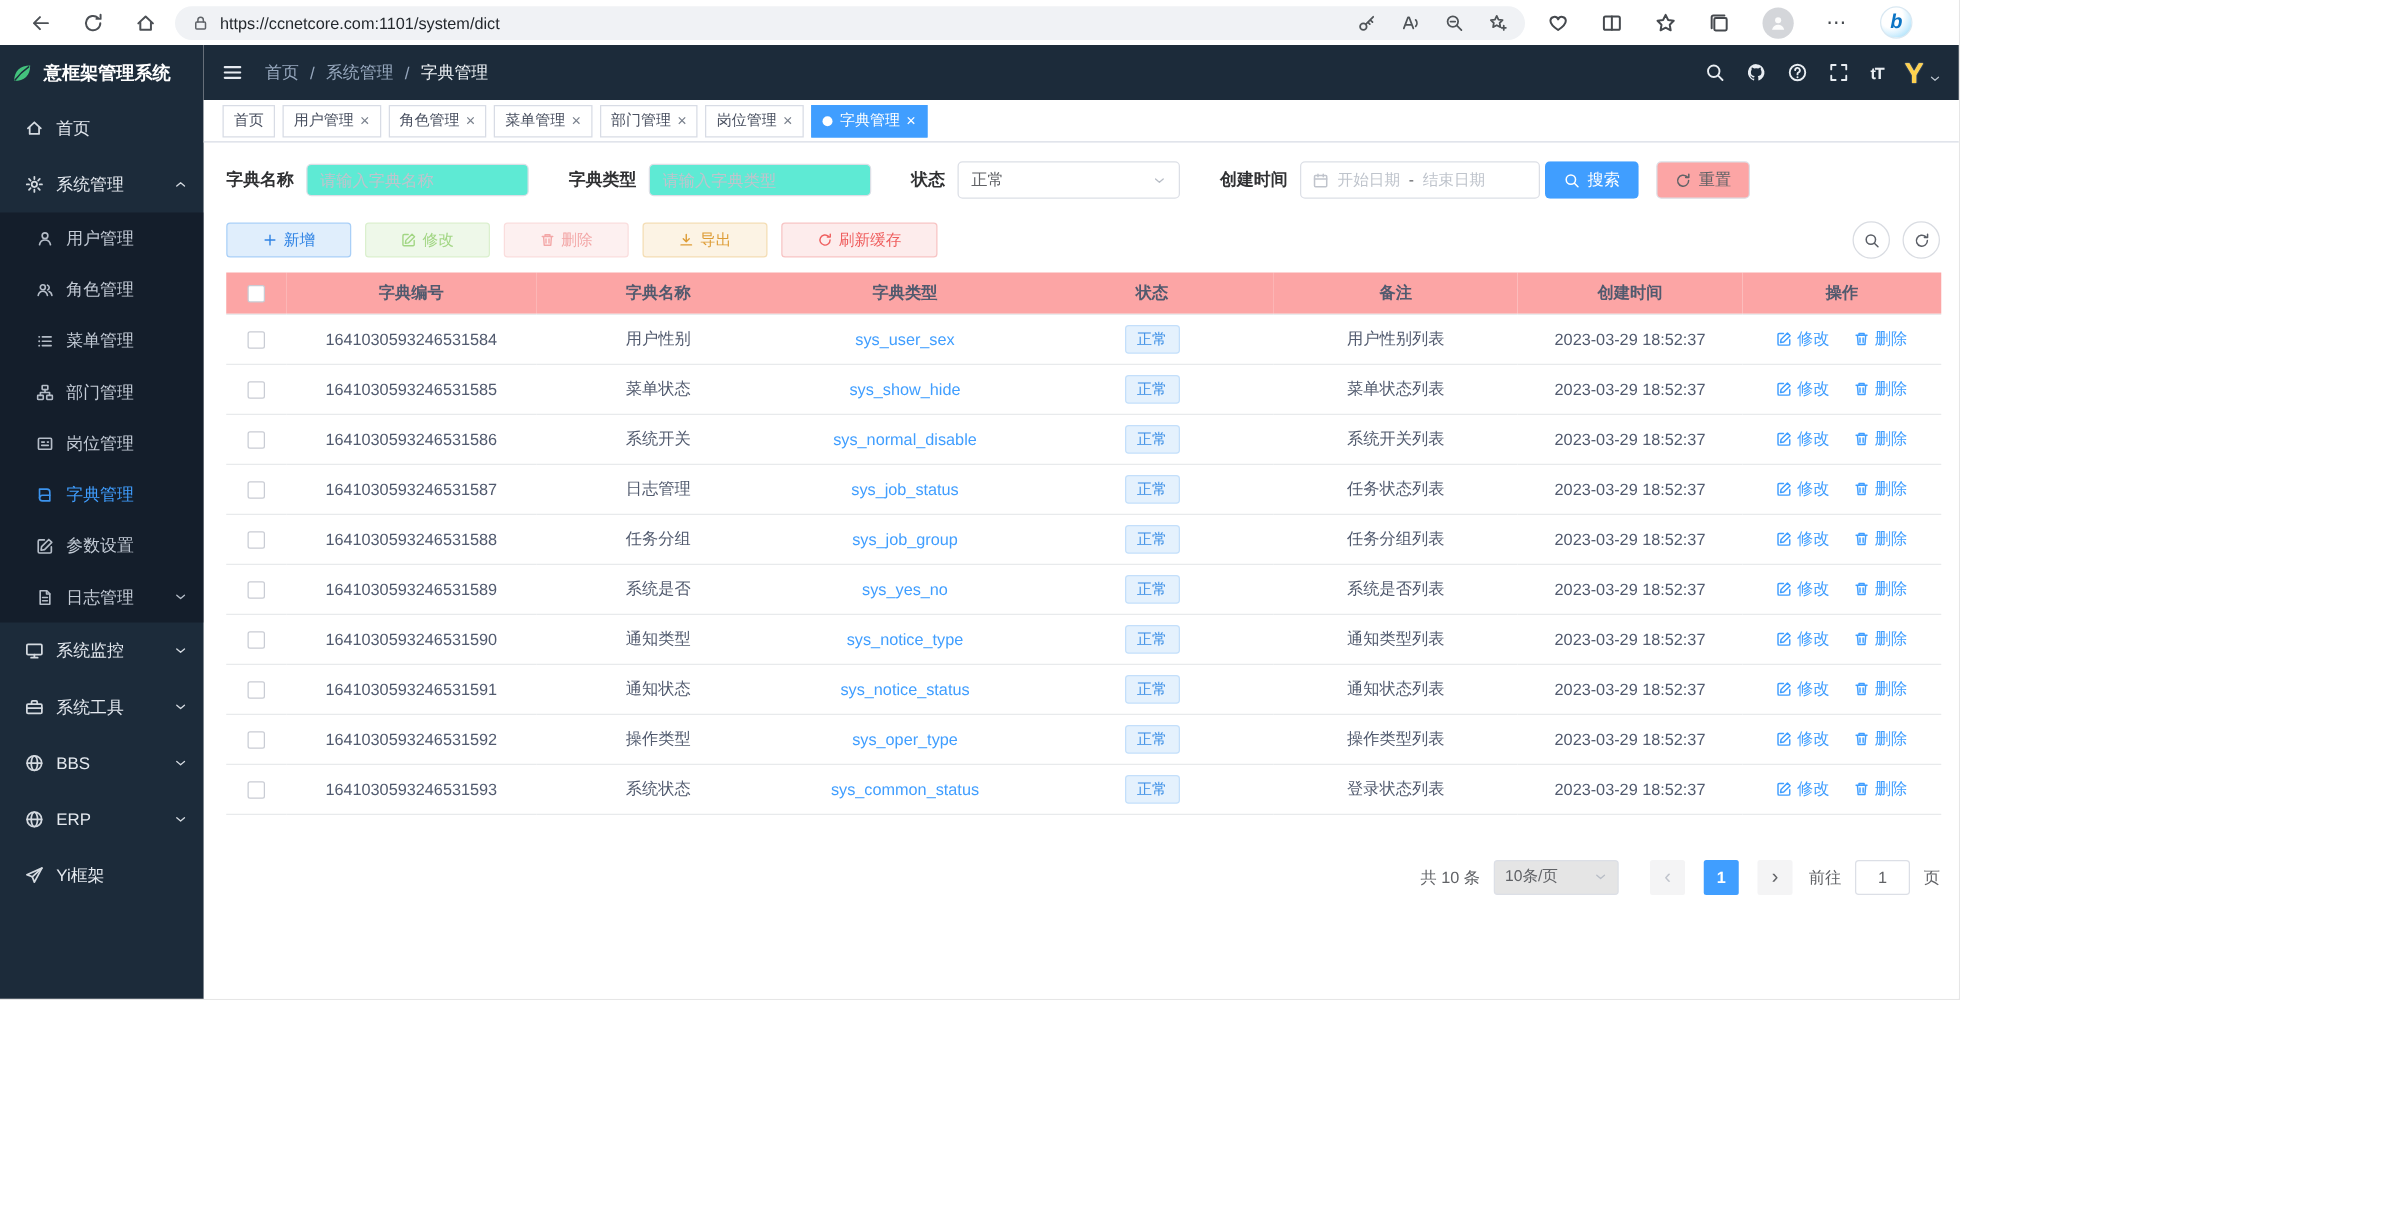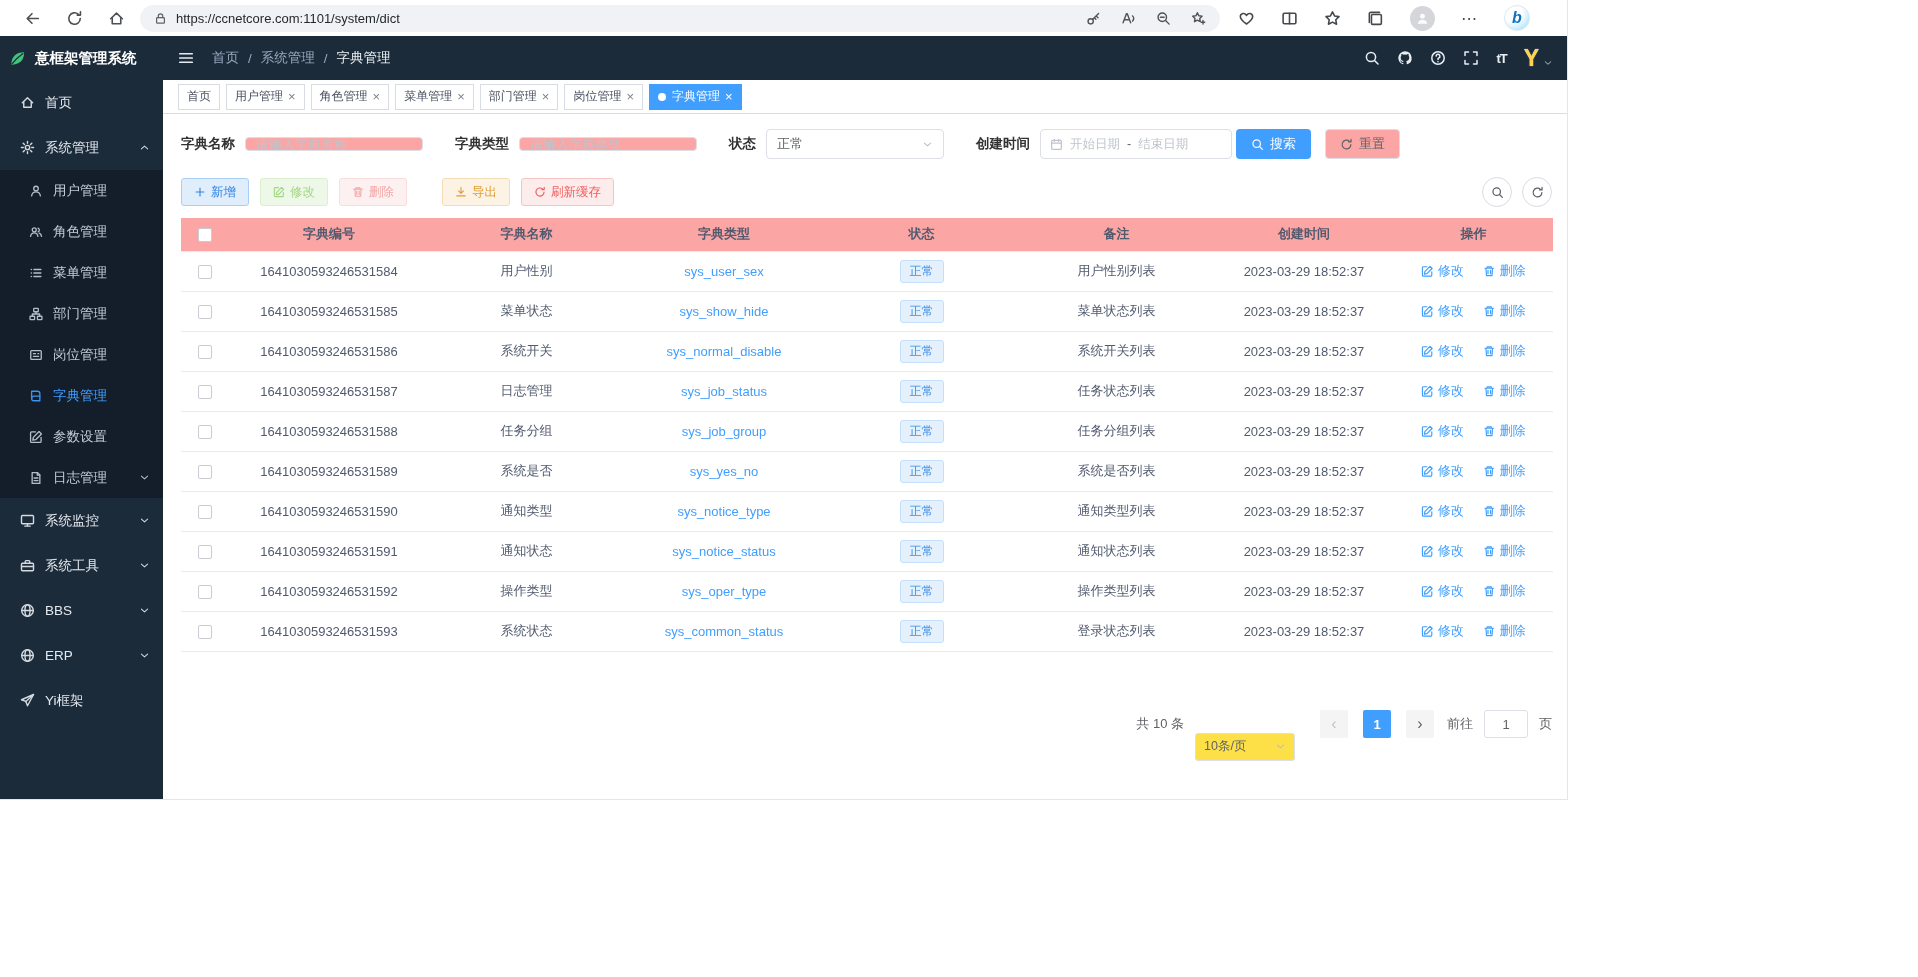--- a/index.html
+++ b/index.html
@@ -81,48 +81,48 @@
   .tab.active { background:#409eff; border-color:#409eff; color:#fff; }
   .tab.active .x { color:#fff; }
   .dot { width:8px; height:8px; border-radius:50%; background:#fff; margin-right:1px; }
 
   
   .content { flex:1; padding:8px 15px 0 18px; }
 
   .filters { display:flex; align-items:center; height:44px; }
   .fgroup { display:flex; align-items:center; margin-right:32px; }
   .flabel { font-size:13.5px; font-weight:700; color:#303133; margin-right:10px; white-space:nowrap; }
-  .fin { width:178px; height:14px; border:1px solid #dcdfe6; border-radius:4px; padding:0 10px;
-    font-size:13px; color:#606266; outline:none; font-family:inherit; background:#fca5a5; }
+  .fin { width:178px; height:26px; border:1px solid #dcdfe6; border-radius:4px; padding:0 10px;
+    font-size:13px; color:#606266; outline:none; font-family:inherit; background:#5eead4; }
   .fin::placeholder { color:#bfc4cc; }
   .fselect { width:178px; height:30px; border:1px solid #dcdfe6; border-radius:4px; display:flex;
     align-items:center; justify-content:space-between; padding:0 10px; font-size:13px;
     color:#606266; cursor:pointer; background:#fff; }
   .fselect .ic, .psize .ic { width:11px; height:11px; color:#b8bdc6; }
   .frange { width:192px; height:30px; border:1px solid #dcdfe6; border-radius:4px; display:flex;
     align-items:center; gap:7px; padding:0 9px; font-size:12.5px; color:#606266; cursor:pointer;
     background:#fff; }
   .frange .ic { width:13px; height:13px; color:#c0c4cc; }
   .frange .ph { color:#bfc4cc; }
   .btn { height:30px; display:inline-flex; align-items:center; gap:6px; padding:0 14px;
     border-radius:4px; font-size:13px; border:1px solid transparent; cursor:pointer;
     font-family:inherit; }
   .btn .ic { width:13px; height:13px; }
   .btn.primary { background:#409eff; color:#fff; margin-left:4px; }
   .btn.plainb { background:#fca5a5; border-color:#dcdfe6; color:#606266; margin-left:14px; }
 
   .toolbar { display:flex; align-items:center; margin-top:11px; }
-  .tbtn { height:28px; display:inline-flex; align-items:center; gap:5px; padding:0 12px;
+  .tbtn { height:28px; display:inline-flex; align-items:center; gap:5px; padding:0 28px;
     border-radius:3px; font-size:12.5px; border:1px solid; cursor:pointer; font-family:inherit;
     margin-right:11px; }
   .tbtn .ic { width:12px; height:12px; }
   .tbtn.add    { background:#e0eefc; border-color:#a9cff7; color:#2f83e4; }
   .tbtn.edit   { background:#eef8e9; border-color:#dbf0ce; color:#a2d684; cursor:not-allowed; }
   .tbtn.del    { background:#fdf0f0; border-color:#fadddd; color:#f3a7a7; cursor:not-allowed; }
-  .tbtn.export { background:#fcf3e4; border-color:#f4ddb4; color:#dd9c35;margin-left:24px; }
+  .tbtn.export { background:#fcf3e4; border-color:#f4ddb4; color:#dd9c35; }
   .tbtn.cache  { background:#fdecec; border-color:#f7c3c3; color:#ef5e5e; }
   .tool-circles { margin-left:auto; display:flex; gap:10px; }
   .circ { width:30px; height:30px; border-radius:50%; border:1px solid #d9dce2; background:#fff;
     display:flex; align-items:center; justify-content:center; color:#5a5e66; cursor:pointer; }
   .circ .ic { width:13px; height:13px; }
 
   table.grid { width:100%; border-collapse:collapse; table-layout:fixed; margin-top:11px; }
   .grid th { height:33px; background:#fca5a5; color:#515a6e; font-size:13px; font-weight:700;
     text-align:center; border-bottom:1px solid #e8eaec; white-space:nowrap; }
   .grid td { height:40px; font-size:13px; color:#515a6e; text-align:center;
@@ -133,21 +133,21 @@
   .tag { display:inline-block; padding:2px 9px; background:#e4f1fd; border:1px solid #c3dffb;
     color:#3a8ee6; border-radius:3px; font-size:12px; line-height:17px; }
   .op { color:#409eff; display:inline-flex; align-items:center; gap:4px; margin:0 8px;
     cursor:pointer; text-decoration:none; font-size:13px; }
   .op .ic { width:12.5px; height:12.5px; }
 
   .pager { display:flex; align-items:center; justify-content:flex-end; gap:11px; margin-top:36px;
     font-size:13px; color:#606266; }
   .psize { width:100px; height:28px; border:1px solid #dcdfe6; border-radius:3px; display:flex;
     align-items:center; justify-content:space-between; padding:0 8px; font-size:12.5px;
-    color:#606266; cursor:pointer; background:#fde047;margin-top:45px; }
+    color:#606266; cursor:pointer; background:#e5e5e5; }
   .pbtn { min-width:28px; height:28px; border:none; border-radius:2px; background:#f4f4f5;
     color:#606266; font-size:16px; cursor:pointer; display:flex; align-items:center;
     justify-content:center; font-family:inherit; margin:0 2px; }
   .pbtn.prev { color:#c0c4cc; margin-left:14px; }
   .pbtn.cur { background:#409eff; color:#fff; font-size:13px; font-weight:700; }
   .pgoto { width:44px; height:28px; border:1px solid #dcdfe6; border-radius:3px; text-align:center;
     font-size:13px; color:#606266; outline:none; font-family:inherit; }
 </style>
 </head>
 <body>

